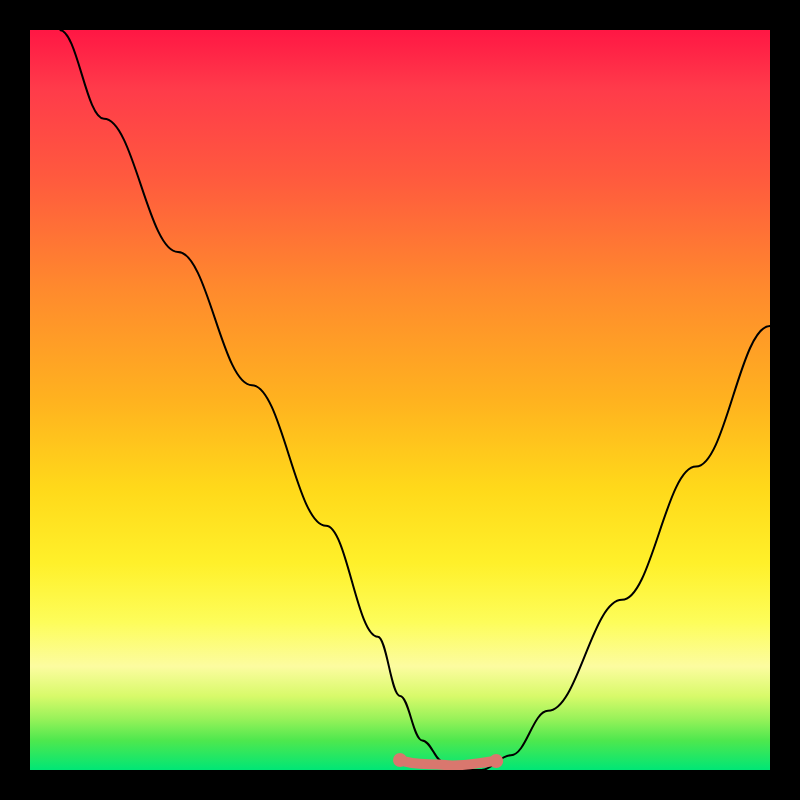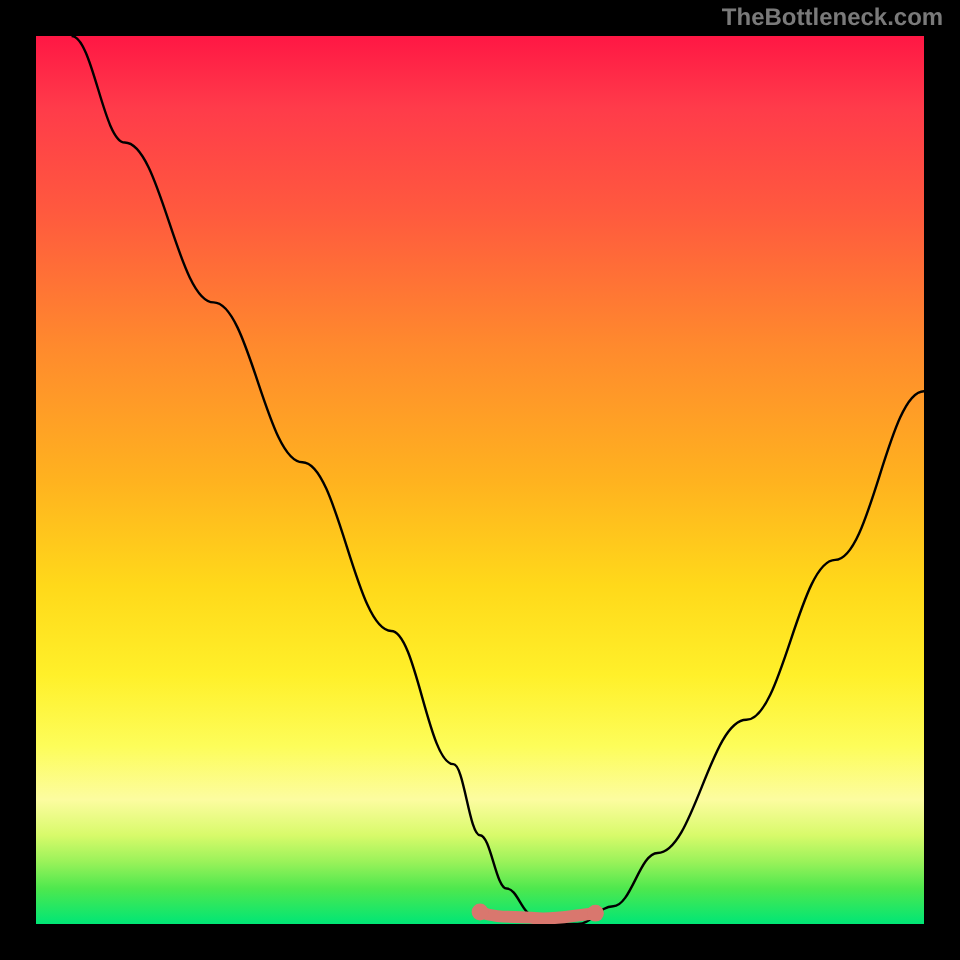--- a/index.html
+++ b/index.html
@@ -74,15 +74,14 @@
     <path id="main-curve" d="M 29.6 0 C 47.36 0, 56.239999999999995 88.79999999999995, 74 88.79999999999995 C 103.6 88.79999999999995, 118.4 222, 148 222 C 177.6 222, 192.4 355.2, 222 355.2 C 251.6 355.2, 266.4 495.79999999999995, 296 495.79999999999995 C 316.71999999999997 495.79999999999995, 327.08 606.8, 347.79999999999995 606.8 C 356.67999999999995 606.8, 361.12 666, 370 666 C 378.88 666, 383.32000000000005 710.4, 392.20000000000005 710.4 C 401.08000000000004 710.4, 405.52000000000004 732.6, 414.40000000000003 732.6 C 420.32 732.6, 423.28000000000003 740, 429.2 740 C 438.08 740, 442.52 740, 451.4 740 C 463.24 740, 469.15999999999997 725.2, 481 725.2 C 495.8 725.2, 503.2 680.8, 518 680.8 C 547.6 680.8, 562.4 569.8, 592 569.8 C 621.6 569.8, 636.4 436.6, 666 436.6 C 695.6 436.6, 710.4 296, 740 296" fill="none" stroke="#000" stroke-width="2"></path>
 
     <path id="flat-segment" d="M 370 730
               C 385 736, 400 733, 415 735
               S 446.2 733, 466.2 731" fill="none" stroke="#d9776e" stroke-width="10" stroke-linecap="round"></path>
 
     <circle id="hl-dot-left" r="7" fill="#d9776e" cx="370" cy="730"></circle>
     <circle id="hl-dot-right" r="7" fill="#d9776e" cx="466.2" cy="731"></circle>
   </svg>
 
-  <div class="watermark">TheBottleneck.com</div>
 
 </div>
 
 </body></html>

